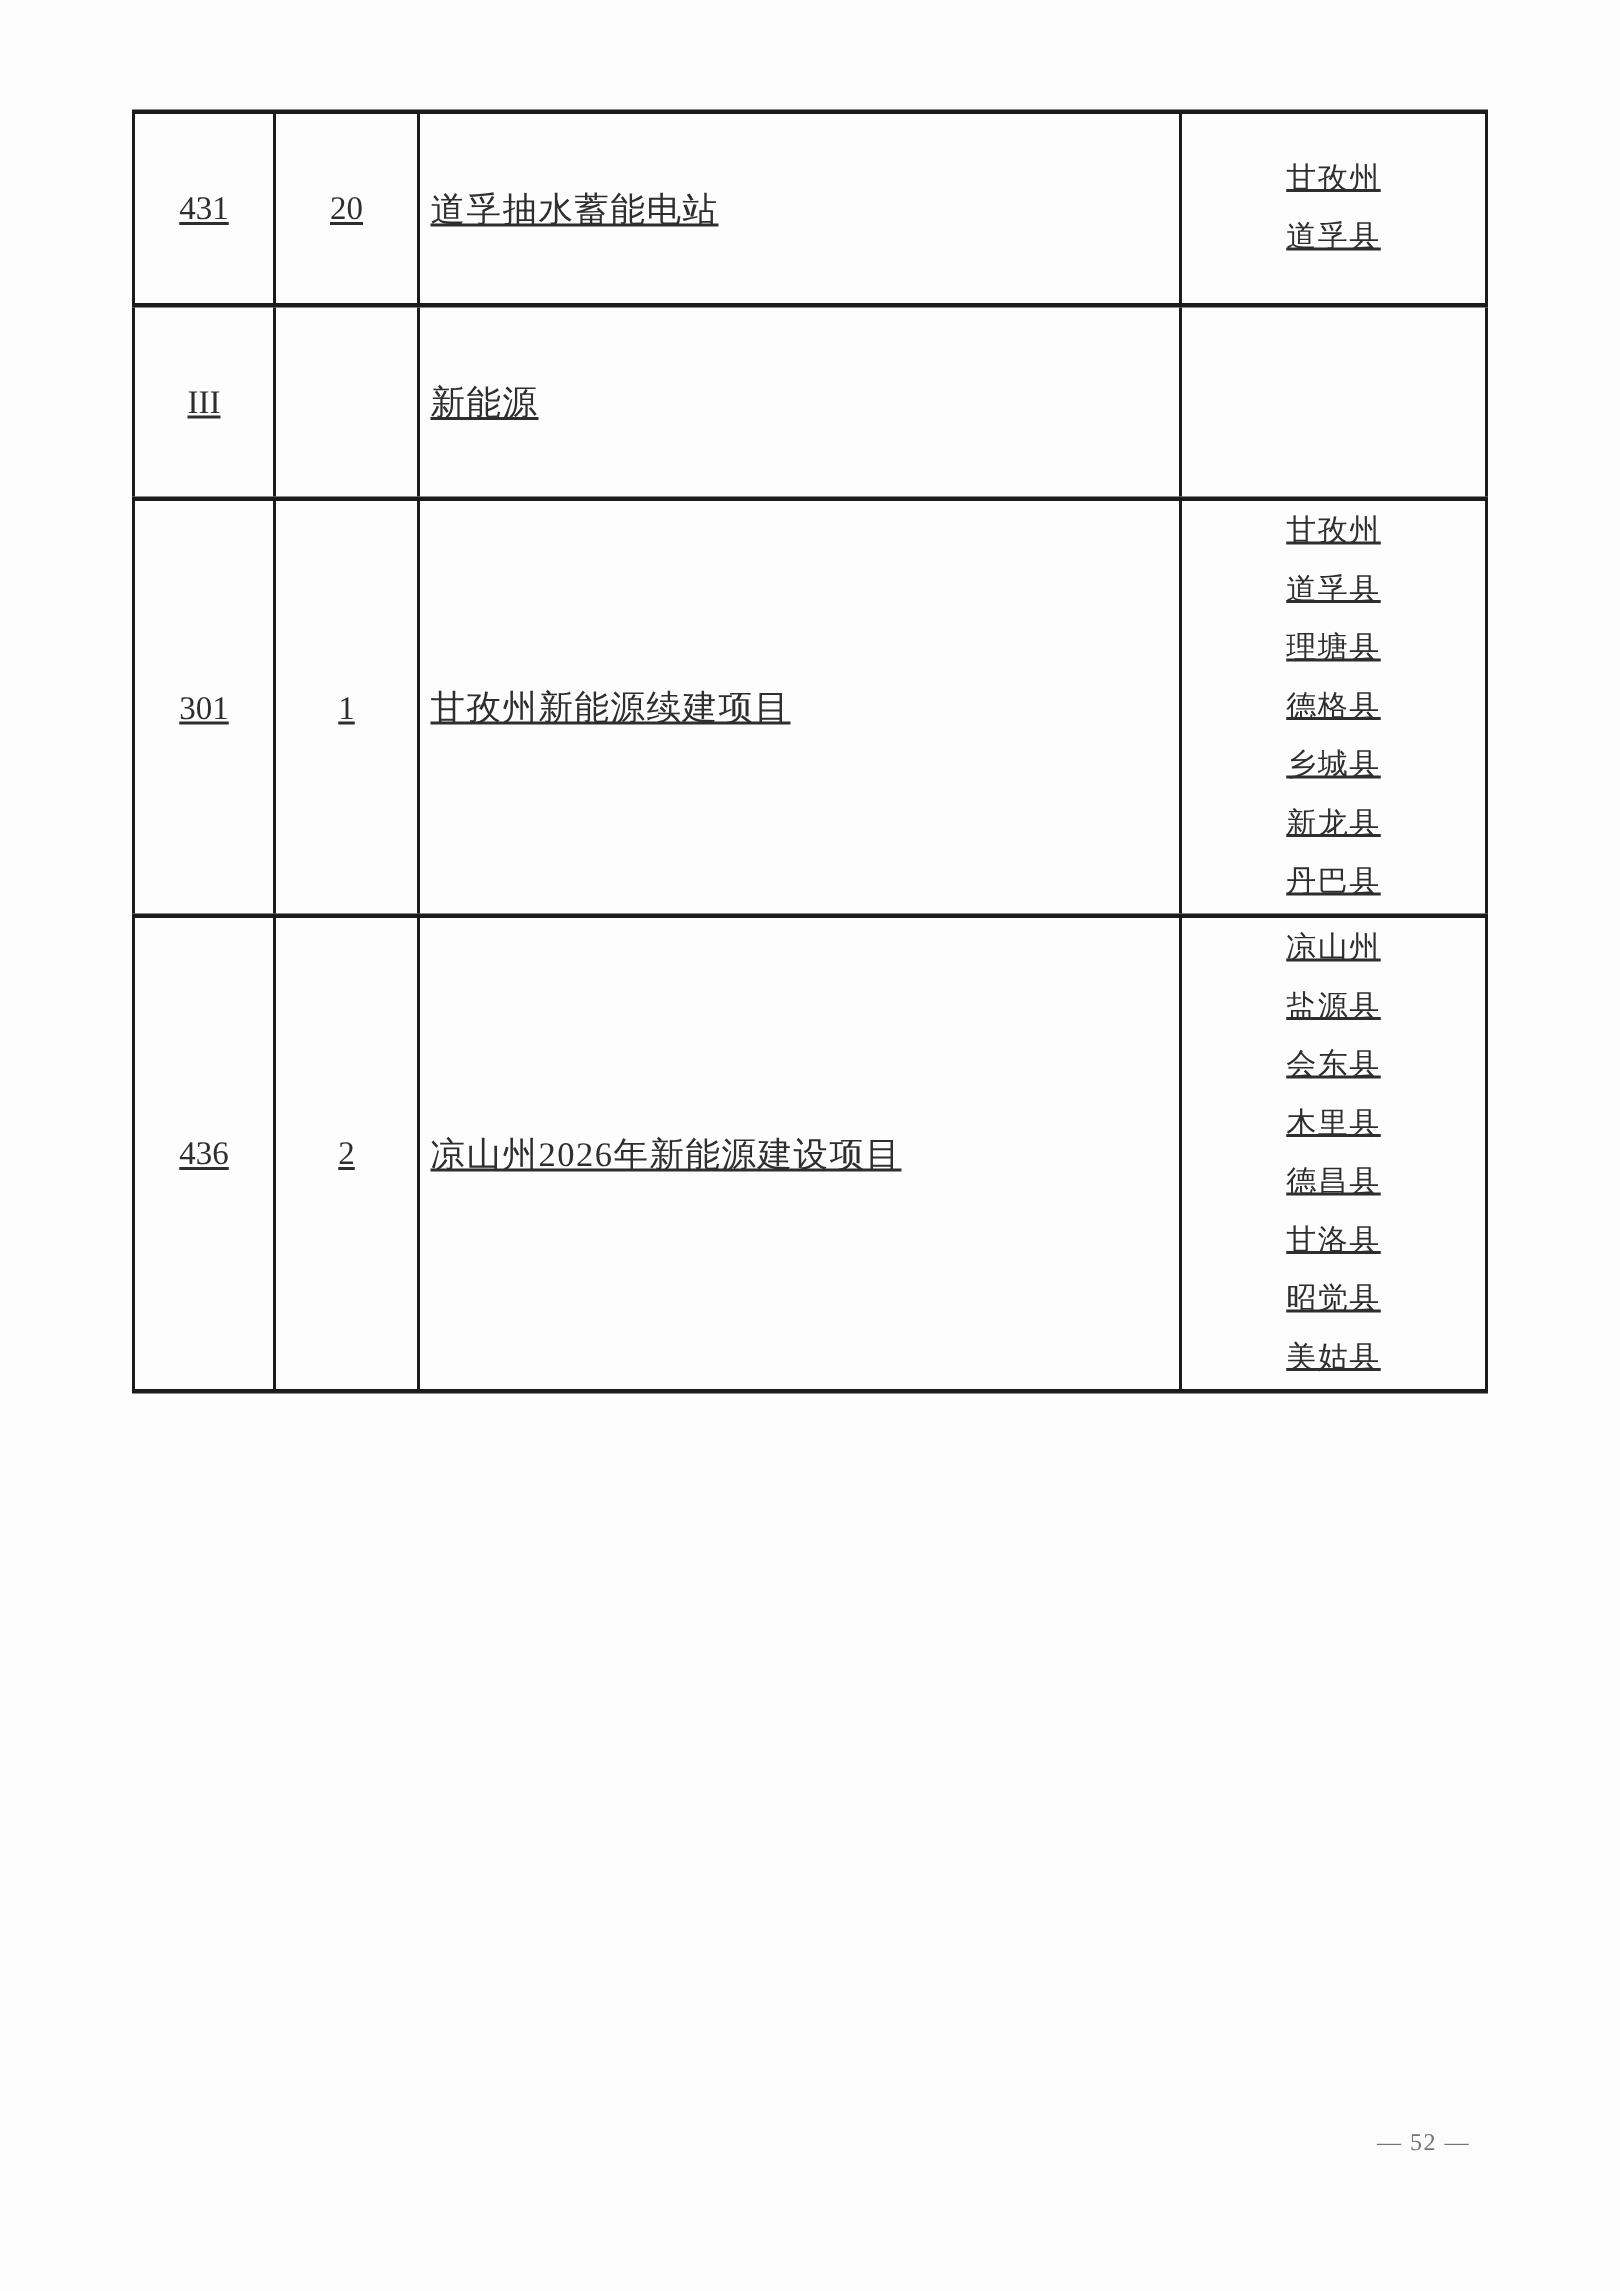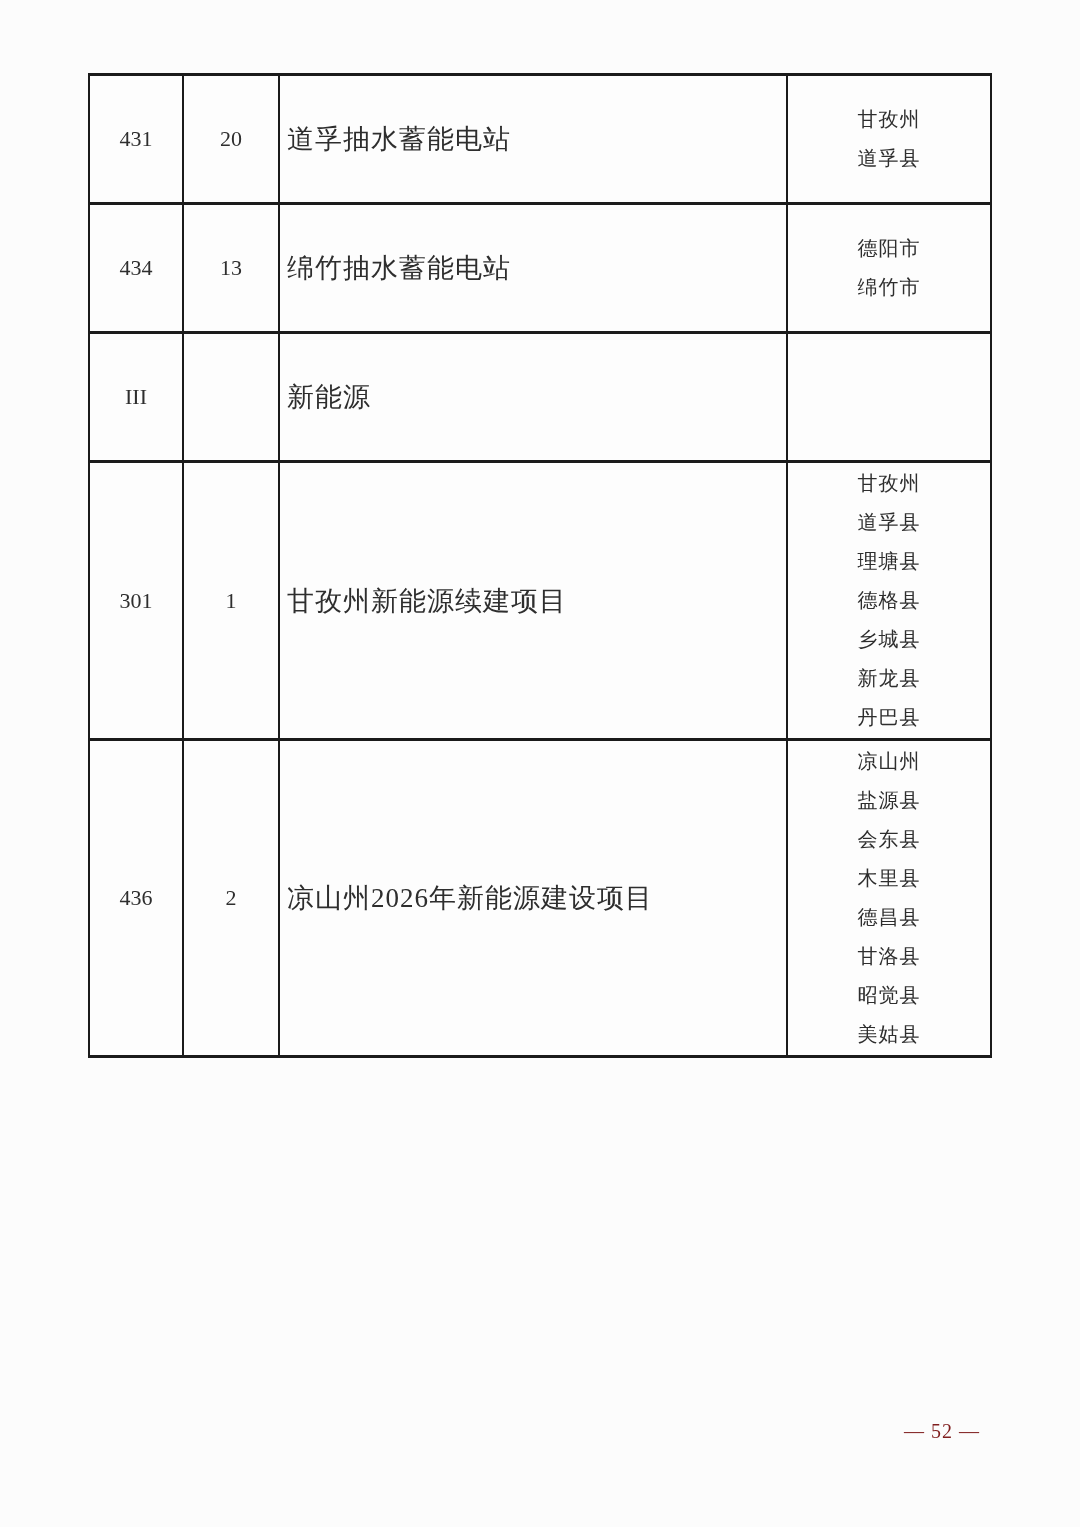--- a/index.html
+++ b/index.html
@@ -19,20 +19,21 @@
     position: absolute;
     inset: 0;
   }
   table.doc-table {
     position: absolute;
     left: 88px;
     top: 73px;
     width: 902px;
     border-collapse: collapse;
     table-layout: fixed;
+    text-decoration: underline;
   }
   table.doc-table td {
     border-left: 2px solid #1b1b1b;
     border-right: 2px solid #1b1b1b;
     border-top: 3px solid #1b1b1b;
     border-bottom: 3px solid #1b1b1b;
     vertical-align: middle;
     background: #fdfdfd;
     overflow: hidden;
   }
@@ -47,36 +48,36 @@
     font-size: 22px;
   }
   td.col-sub {
     text-align: center;
     font-size: 22px;
   }
   td.col-name {
     text-align: left;
     padding-left: 7px;
     padding-right: 28px;
-    font-size: 27px;
+    font-size: 23px;
     letter-spacing: 1px;
   }
   td.col-loc {
     text-align: center;
     font-size: 20px;
     line-height: 39px;
     white-space: pre-line;
     letter-spacing: 1px;
   }
   .footer-page-number {
     position: absolute;
     top: 1420px;
     right: 100px;
-    font-size: 20px;
-    color: #7f1d1d;
+    font-size: 16px;
+    color: #737373;
     letter-spacing: 1px;
   }
 </style>
 </head>
 <body>
 
 <div class="page">
 
   <table class="doc-table">
     <colgroup>
@@ -85,27 +86,20 @@
       <col style="width:508px">
       <col style="width:204px">
     </colgroup>
     <tbody>
         <tr>
           <td class="col-no">431</td>
           <td class="col-sub">20</td>
           <td class="col-name">道孚抽水蓄能电站</td>
           <td class="col-loc">甘孜州
 道孚县</td>
-        </tr>
-        <tr>
-          <td class="col-no">434</td>
-          <td class="col-sub">13</td>
-          <td class="col-name">绵竹抽水蓄能电站</td>
-          <td class="col-loc">德阳市
-绵竹市</td>
         </tr>
         <tr>
           <td class="col-no">III</td>
           <td class="col-sub"></td>
           <td class="col-name">新能源</td>
           <td class="col-loc"></td>
         </tr>
         <tr>
           <td class="col-no">301</td>
           <td class="col-sub">1</td>

